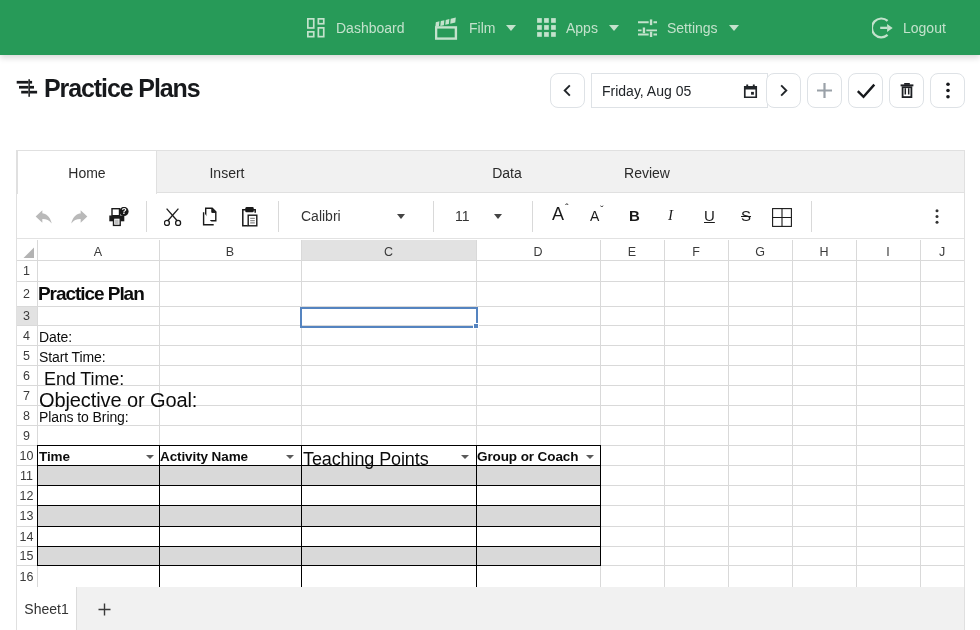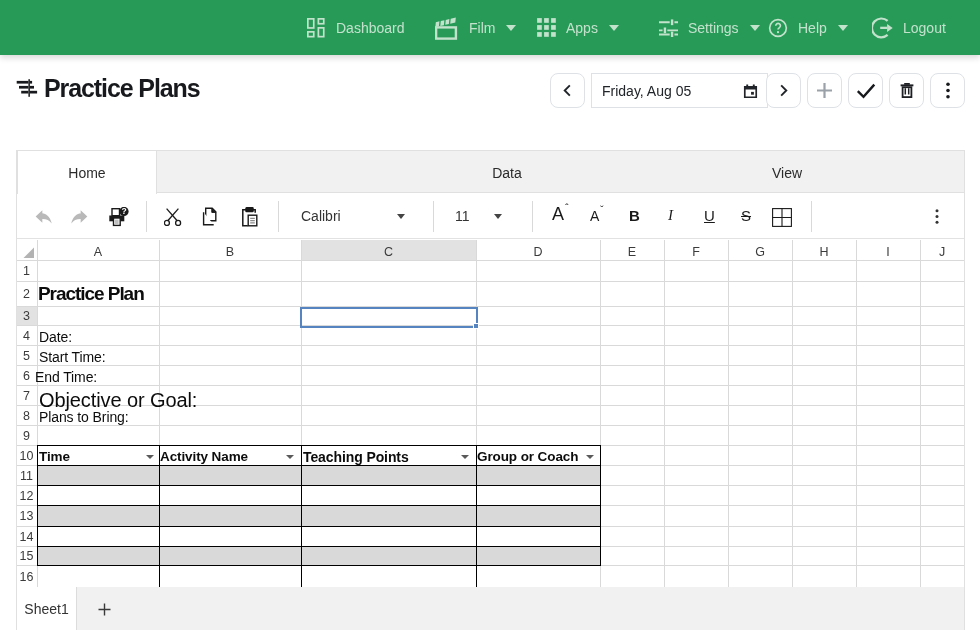--- a/index.html
+++ b/index.html
@@ -68,38 +68,29 @@
         <g fill="#c3e2cc" transform="rotate(-13 0.5 13.5)">
           <path d="M0.4 13.1 l3.7 0 l1.6 -4.7 l-3.7 0 z"></path>
           <path d="M5.5 13.1 l3.7 0 l1.6 -4.7 l-3.7 0 z"></path>
           <path d="M10.6 13.1 l3.7 0 l1.6 -4.7 l-3.7 0 z"></path>
           <path d="M15.7 13.1 l5.2 0 l1.6 -4.7 l-5.2 0 z"></path>
         </g>
       </svg>
       <span class="nlabel">Film</span>
       <span class="ncaret"></span>
     </div>
-<div class="navitem" style="left:659px">
+<div class="navitem" style="left:638px">
       <svg width="19" height="19" viewBox="0 0 24 24" fill="#c3e2cc">
         <path d="M0 4.2h13.5v2.4H0zM19.5 4.2H24v2.4h-4.5zM0 14.4h4.5v2.4H0zM10.5 14.4H24v2.4H10.5zM0 19.8h13.5M19.5 19.8H24"></path>
         <path d="M0 19.6h13.5v2.4H0zM19.5 19.6H24v2.4h-4.5z"></path>
         <rect x="15" y="1.8" width="3" height="7.2"></rect>
         <rect x="6" y="12" width="3" height="7.2"></rect>
         <rect x="15" y="17.2" width="3" height="6.8"></rect>
       </svg>
       <span class="nlabel">Settings</span>
-      <span class="ncaret"></span>
-    </div>
-<div class="navitem" style="left:768px">
-      <svg width="20" height="20" viewBox="0 0 24 24" fill="none" stroke="#c3e2cc" stroke-width="2">
-        <circle cx="12" cy="12" r="10"></circle>
-        <path d="M9.3 9.2a2.8 2.8 0 1 1 4.3 2.4c-1 .6-1.6 1.1-1.6 2.2"></path>
-        <circle cx="12" cy="17" r="0.6" fill="#c3e2cc" stroke-width="1.4"></circle>
-      </svg>
-      <span class="nlabel">Help</span>
       <span class="ncaret"></span>
     </div>
 <div class="navitem" style="left:872px">
       <svg width="23" height="23" viewBox="0 0 23 23" fill="none" stroke="#c3e2cc" stroke-width="2.2">
         <path d="M15.6 4.9 A9.4 9.4 0 1 0 15.6 18.9"></path>
         <g fill="#c3e2cc" stroke="none">
           <rect x="8.2" y="10.7" width="6.9" height="2.3"></rect>
           <path d="M15.1 8 L20.7 11.9 L15.1 16 Z"></path>
         </g>
       </svg>
@@ -162,22 +153,23 @@
 <div class="btn" style="left:930px">
     <svg width="4" height="17" viewBox="0 0 4 17" fill="#17191c">
       <circle cx="2" cy="2.2" r="1.8"></circle>
       <circle cx="2" cy="8.5" r="1.8"></circle>
       <circle cx="2" cy="14.8" r="1.8"></circle>
     </svg>
   </div>
 <div id="sheet">
   <div id="tabstrip">
     <div class="rtab active" style="left:0">Home</div>
+    <div class="rtab" style="left:140px">Insert</div>
     <div class="rtab" style="left:420px">Data</div>
-    <div class="rtab" style="left:700px">View</div>
+    <div class="rtab" style="left:560px">Review</div>
   </div>
 <div id="toolbar">
 <div class="abs" style="left:17px;top:0">
         <svg class="abs" style="left:0;top:11.5px" width="20" height="21" viewBox="0 0 24 24" preserveAspectRatio="none">
           <path d="M10 9.2V4.8L2 12l8 7.2v-4.4c4.8-.1 8.6 1.5 11.2 5.2-1-5.3-4.3-10.8-11.2-11.8z" fill="#b9b9b9"></path>
         </svg>
       </div>
 <div class="abs" style="left:52px;top:0">
         <svg class="abs" style="left:0;top:11.5px" width="20" height="21" viewBox="0 0 24 24" preserveAspectRatio="none">
           <g transform="translate(24,0) scale(-1,1)">
@@ -325,26 +317,26 @@
 <div class="bl" style="left:20px;top:306px;width:564px;height:1px"></div>
 <div class="bl" style="left:20px;top:325px;width:564px;height:1px"></div>
 <div class="bl" style="left:20px;top:205px;width:1px;height:121px"></div>
 <div class="bl" style="left:583px;top:205px;width:1px;height:121px"></div>
 <div class="bl" style="left:142px;top:205px;width:1px;height:142px"></div>
 <div class="bl" style="left:284px;top:205px;width:1px;height:142px"></div>
 <div class="bl" style="left:459px;top:205px;width:1px;height:142px"></div>
 <div class="ct" style="left:21px;top:43px;font-weight:700;font-size:19px;letter-spacing:-1.05px">Practice Plan</div>
 <div class="ct" style="left:22px;top:89px;font-size:14px">Date:</div>
 <div class="ct" style="left:22px;top:109px;font-size:14px">Start Time:</div>
-<div class="ct" style="left:18px;top:129px;font-size:14px">End Time:</div>
+<div class="ct" style="left:27px;top:129px;font-size:18px">End Time:</div>
 <div class="ct" style="left:22px;top:149px;font-size:20px">Objective or Goal:</div>
 <div class="ct" style="left:22px;top:169px;font-size:14px">Plans to Bring:</div>
 <div class="ct" style="left:22px;top:209px;font-weight:700;font-size:13.5px">Time</div>
 <div class="ct" style="left:143px;top:209px;font-weight:700;font-size:13.5px">Activity Name</div>
-<div class="ct" style="left:286px;top:209px;font-weight:700;font-size:14px">Teaching Points</div>
+<div class="ct" style="left:286px;top:209px;font-weight:400;font-size:18px">Teaching Points</div>
 <div class="ct" style="left:460px;top:209px;font-weight:700;font-size:13.5px">Group or Coach</div>
 <div class="fcaret" style="left:129px;top:214.5px"></div>
 <div class="fcaret" style="left:269px;top:214.5px"></div>
 <div class="fcaret" style="left:444px;top:214.5px"></div>
 <div class="fcaret" style="left:569px;top:214.5px"></div>
 <div class="abs" style="left:282.5px;top:66.5px;width:178.5px;height:21px;border:2px solid #5584c0"></div>
 <div class="abs" style="left:455.5px;top:82.5px;width:6px;height:6px;background:#5584c0;border:1px solid #fff"></div>
 </div>
 <div id="sheetbar">
   <div id="s1tab">Sheet1</div>

